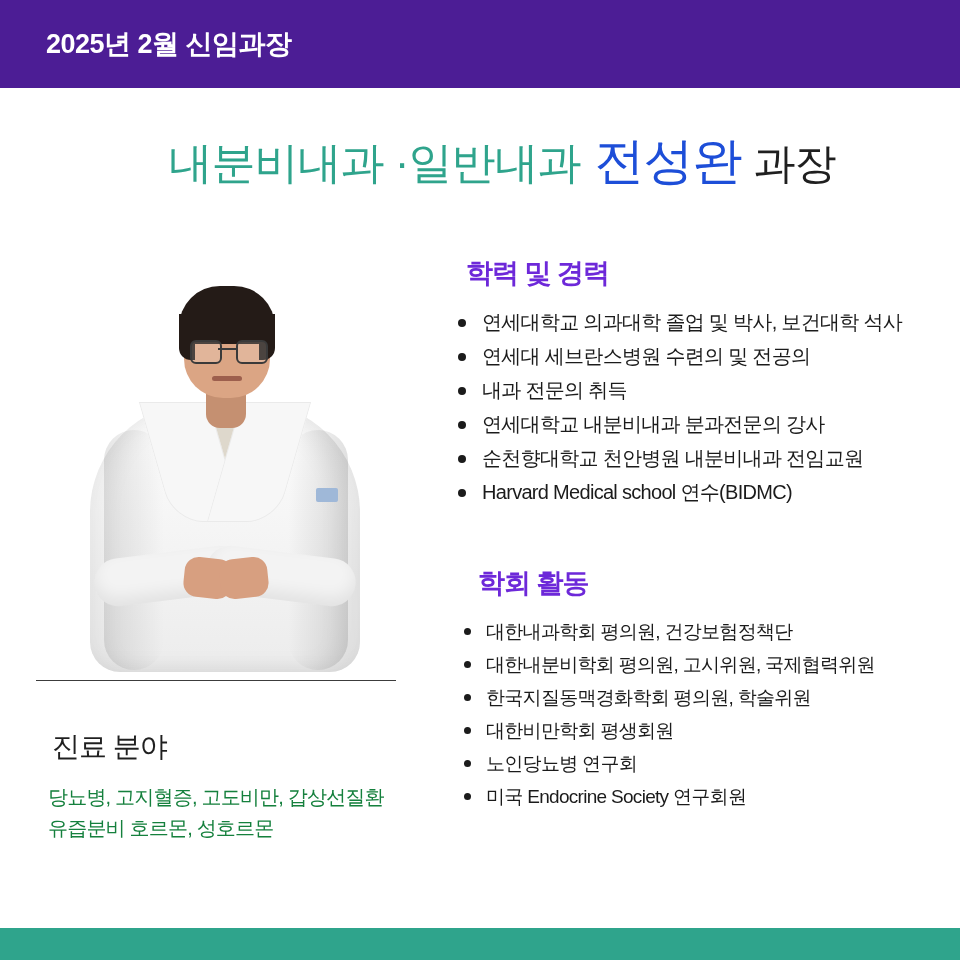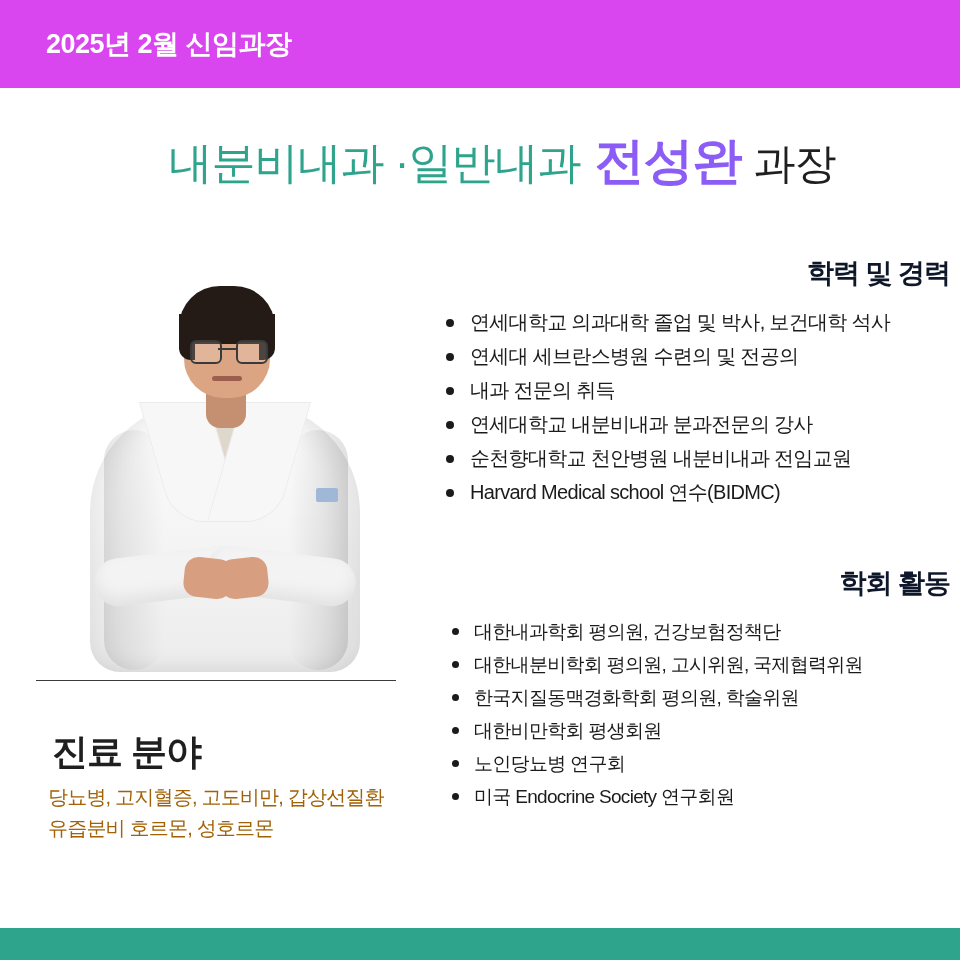--- a/index.html
+++ b/index.html
@@ -14,21 +14,21 @@
     overflow: hidden;
     position: relative;
   }
 
   
   .top-banner {
     position: absolute;
     left: 0; top: 0;
     width: 960px;
     height: 88px;
-    background: #d946ef;
+    background: #4c1d95;
   }
   .top-banner-label {
     position: absolute;
     left: 46px;
     top: 26px;
     font-size: 27px;
     font-weight: bold;
     color: #ffffff;
     letter-spacing: -0.5px;
   }
@@ -53,22 +53,22 @@
   }
   .dept {
     font-size: 44px;
     color: #2fa48c;
     letter-spacing: -1px;
     vertical-align: baseline;
     margin-left: 44px;
   }
   .doctor-name {
     font-size: 50px;
-    font-weight: bold;
-    color: #8b5cf6;
+    font-weight: normal;
+    color: #1d4ed8;
     letter-spacing: -1px;
     margin-left: 14px;
     vertical-align: baseline;
   }
   .doctor-rank {
     font-size: 42px;
     color: #1f1f1f;
     letter-spacing: -1px;
     margin-left: 12px;
     vertical-align: baseline;
@@ -221,60 +221,59 @@
     left: 36px;
     top: 680px;
     width: 360px;
     height: 1px;
     background: #3c3c3c;
   }
   .specialty-title {
     position: absolute;
     left: 52px;
     top: 728px;
-    font-size: 36px;
-    font-weight: bold;
+    font-size: 28px;
+    font-weight: normal;
     color: #1f1f1f;
     letter-spacing: -1px;
   }
   .specialty-lines {
     position: absolute;
     left: 48px;
     top: 782px;
     width: 400px;
   }
   .specialty-lines div {
     font-size: 20px;
-    color: #a16207;
+    color: #15803d;
     line-height: 31px;
     letter-spacing: -0.8px;
     white-space: nowrap;
   }
 
   
   .section {
     position: absolute;
   }
   .section-education { left: 430px; top: 255px; width: 520px; }
   .section-society  { left: 430px; top: 565px; width: 520px; }
 
   .section-title {
     font-size: 27px;
     font-weight: bold;
-    color: #0f172a;
+    color: #6d28d9;
     letter-spacing: -1px;
     margin: 0 0 14px 0;
-    text-align: right;
   }
   .section-education .section-title { padding-left: 36px; }
   .section-society  .section-title { padding-left: 48px; }
 
   ul.items {
     list-style: none;
-    margin: 0;
+    margin: 12px;
     padding: 0;
   }
   ul.items li {
     position: relative;
     padding-left: 34px;
     font-size: 20px;
     line-height: 34px;
     color: #1b1b1b;
     letter-spacing: -0.7px;
     white-space: nowrap;

